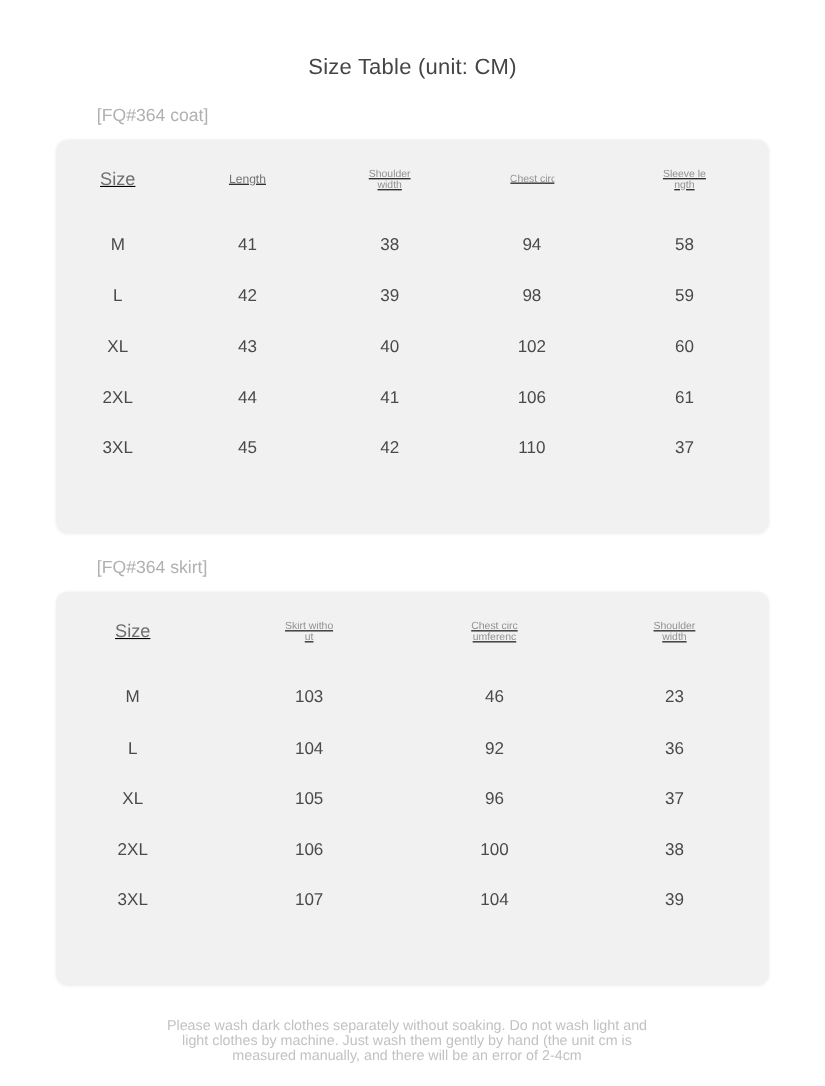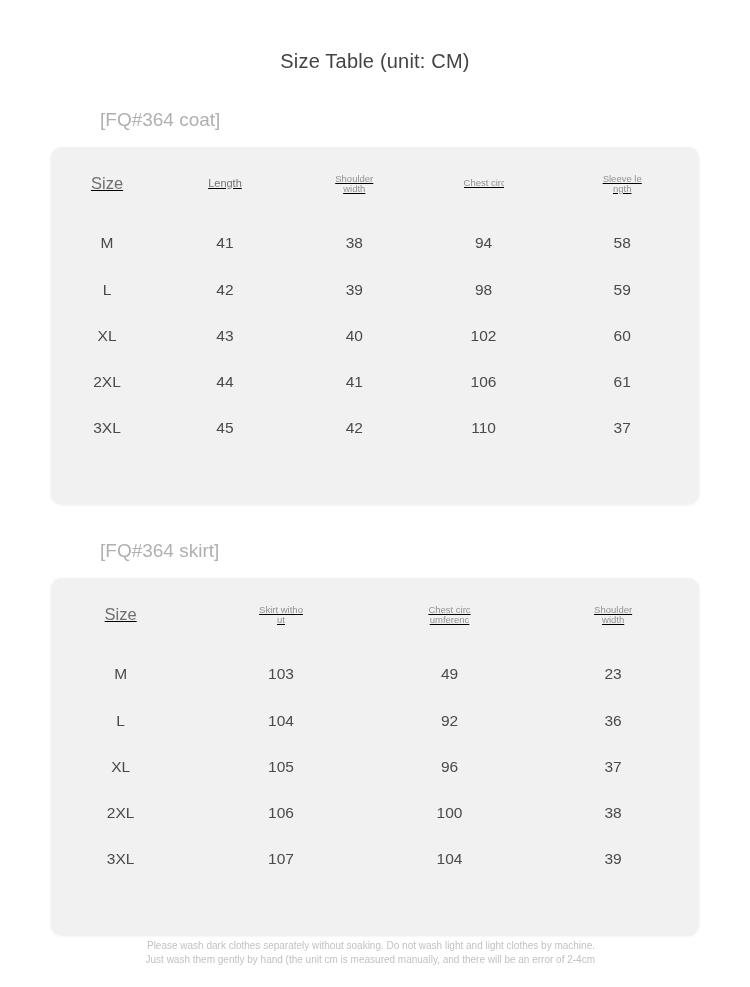--- a/index.html
+++ b/index.html
@@ -20,23 +20,23 @@
     text-align: center;
     font-size: 20px;
     color: #444444;
     font-weight: 400;
     margin: 0;
     padding-top: 50px;
     letter-spacing: 0.2px;
   }
 
   .section-label {
-    font-size: 19px;
+    font-size: 16px;
     color: #b0b0b0;
-    margin: 16px;
+    margin: 4px;
     padding-left: 84px;
     padding-top: 20px;
     font-weight: 400;
   }
 
   .card {
     position: relative;
     margin: 12px auto 0 auto;
     width: 648px;
     background: #f1f1f1;
@@ -109,24 +109,24 @@
     height: 46px;
     vertical-align: middle;
   }
   .tbl tbody tr:first-child td { height: 48px; }
 
   .footer-note {
     position: absolute;
     left: 145px;
     width: 450px;
     bottom: 20px;
-    font-size: 10px;
+    font-size: 13px;
     line-height: 14px;
     color: #c2c2c2;
-    text-align: right;
+    text-align: center;
   }
 </style>
 </head>
 <body>
 
 <h1 class="page-title">Size Table (unit: CM)</h1>
 
 <div class="section-label">[FQ#364 coat]</div>
 
 <div class="card card-coat">
@@ -238,21 +238,21 @@
           <div class="hcell">
               <span class="hclip">Shoulder width</span>
             </div>
         </th>
       </tr>
     </thead>
     <tbody>
       <tr>
         <td>M</td>
         <td>103</td>
-        <td>49</td>
+        <td>46</td>
         <td>23</td>
       </tr>
       <tr>
         <td>L</td>
         <td>104</td>
         <td>92</td>
         <td>36</td>
       </tr>
       <tr>
         <td>XL</td>

